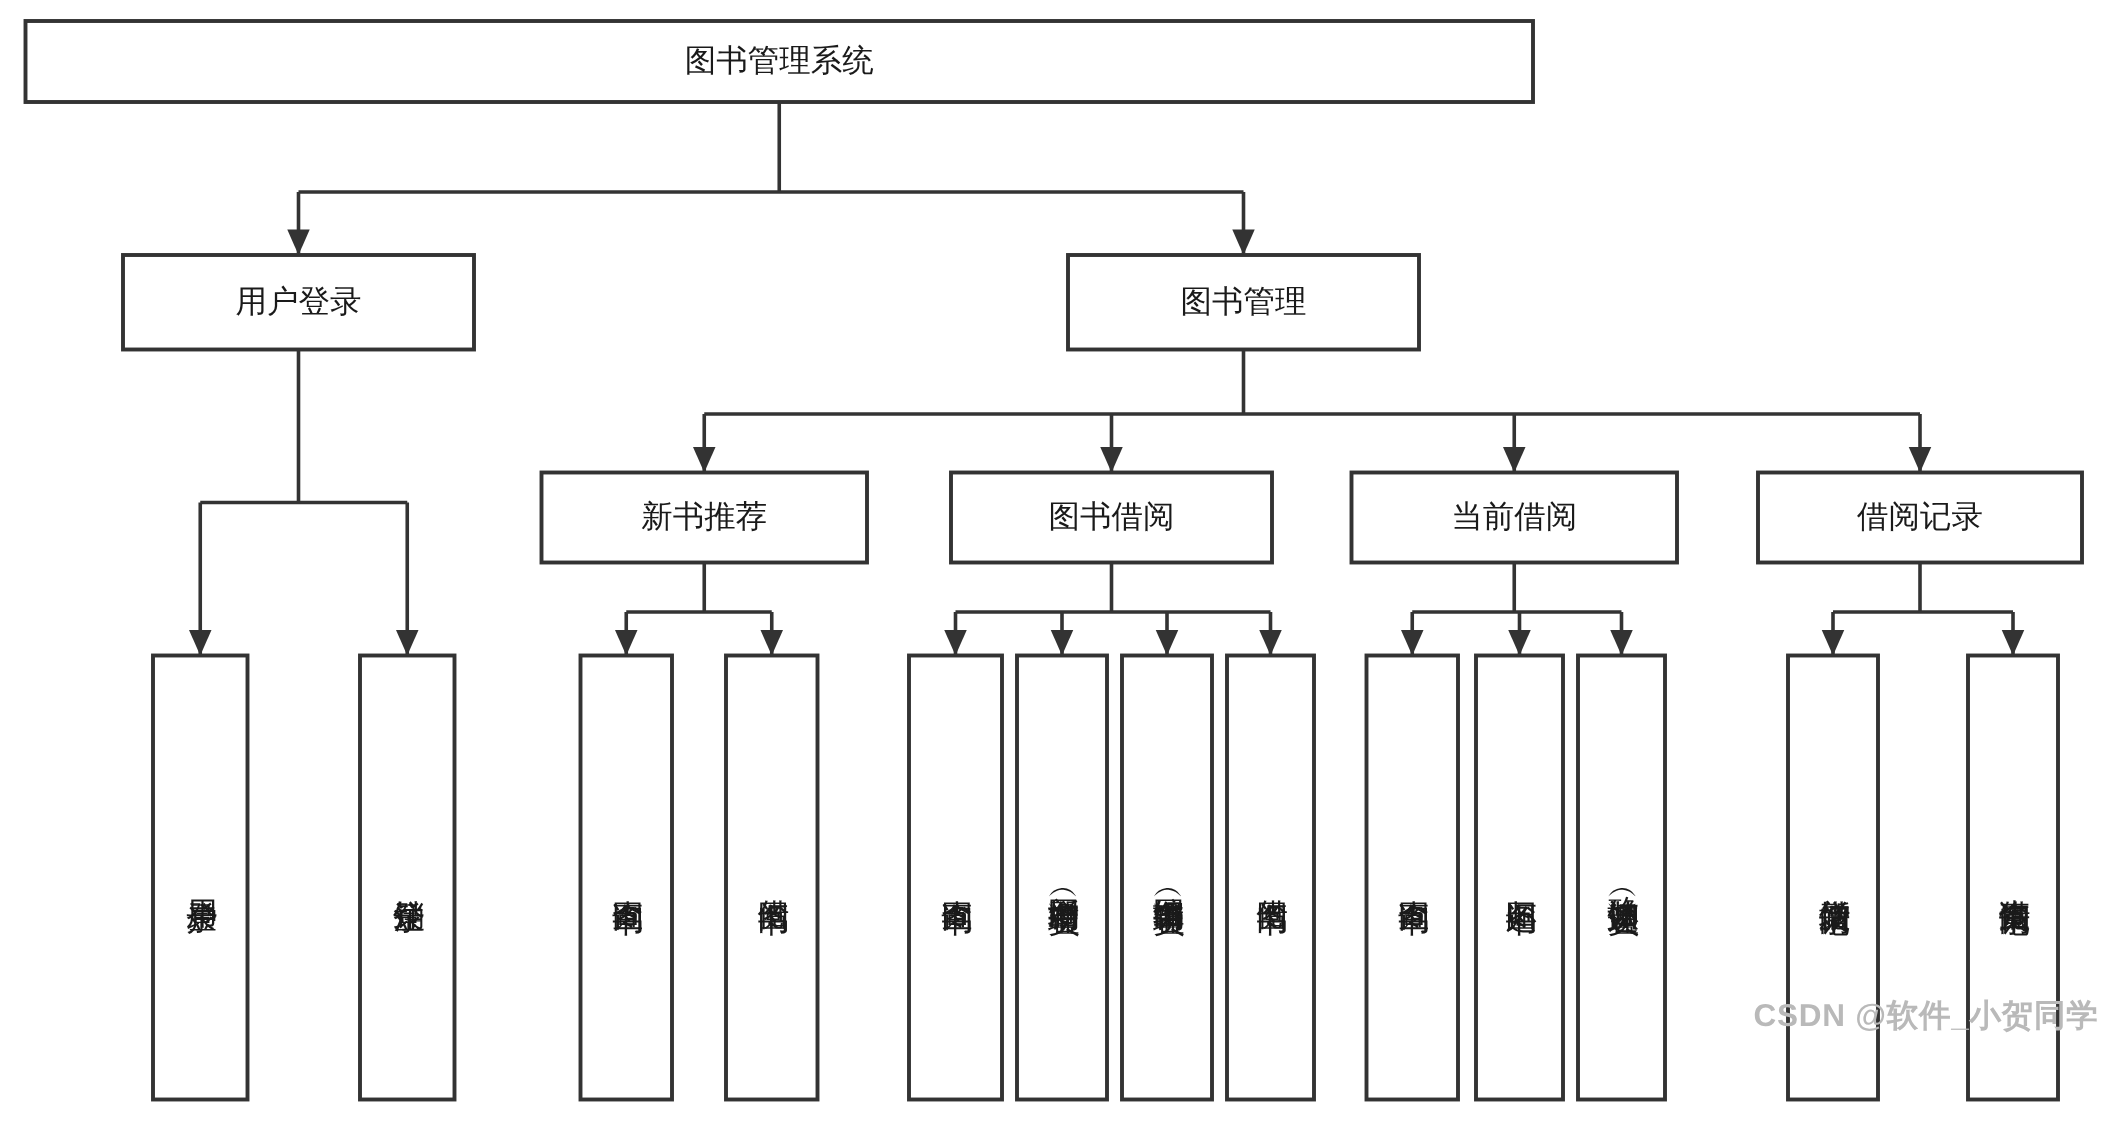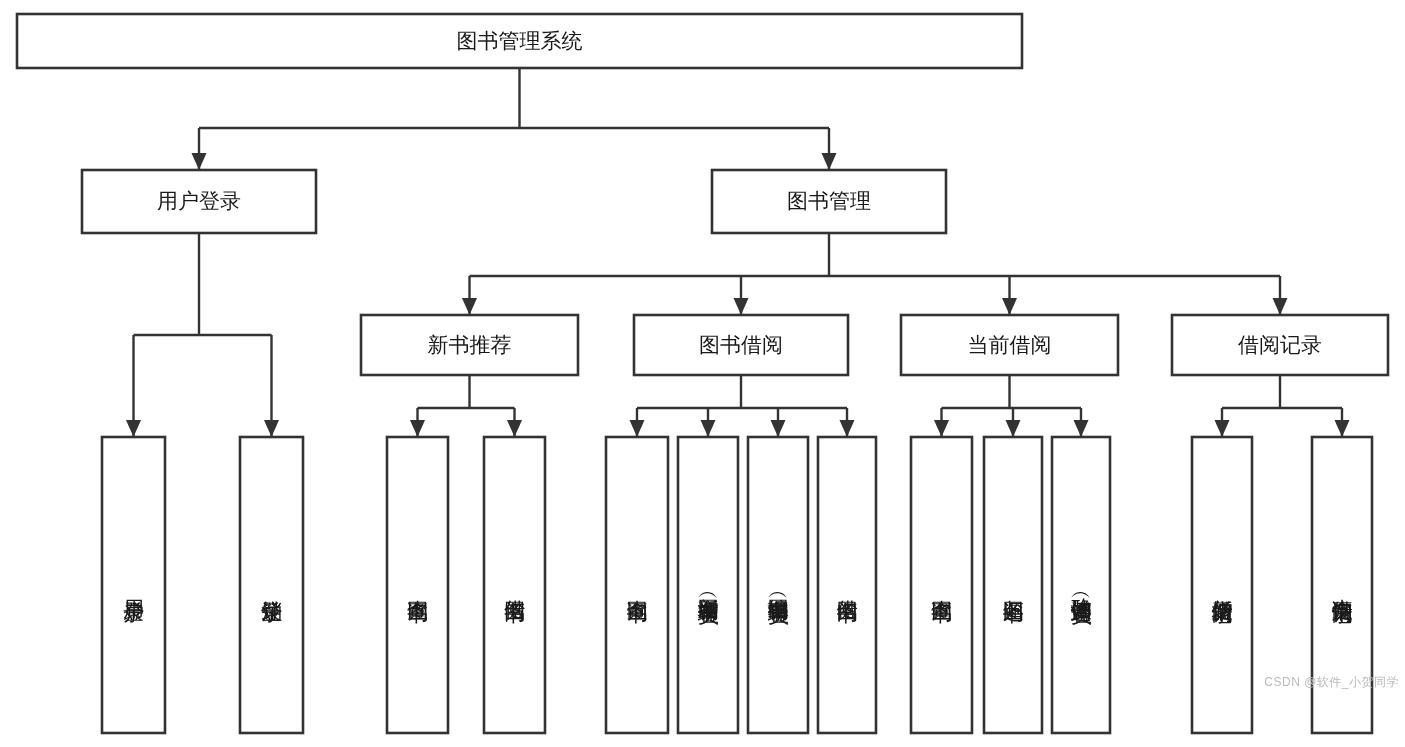--- a/index.html
+++ b/index.html
@@ -67,25 +67,26 @@
     color: #1a1a1a;
     letter-spacing: 1px;
     text-align: center;
     white-space: nowrap;
   }
   .watermark {
     position: absolute;
     right: 6px;
     bottom: 4px;
     font-family: "Liberation Sans", "DejaVu Sans", sans-serif;
-    font-size: 12px;
+    font-size: 21px;
     color: #b9b9b9;
     letter-spacing: 0.5px;
     white-space: nowrap;
     user-select: none;
+    font-weight: bold;
   }
 </style>
 </head>
 <body>
 
 <div id="diagram-root">
 
   <svg class="diagram-canvas" id="diagram-svg" viewBox="0 0 1405 747" xmlns="http://www.w3.org/2000/svg">
     <g id="edges-layer">
         <line x1="519.5" y1="68" x2="519.5" y2="128" class="connector"></line>

